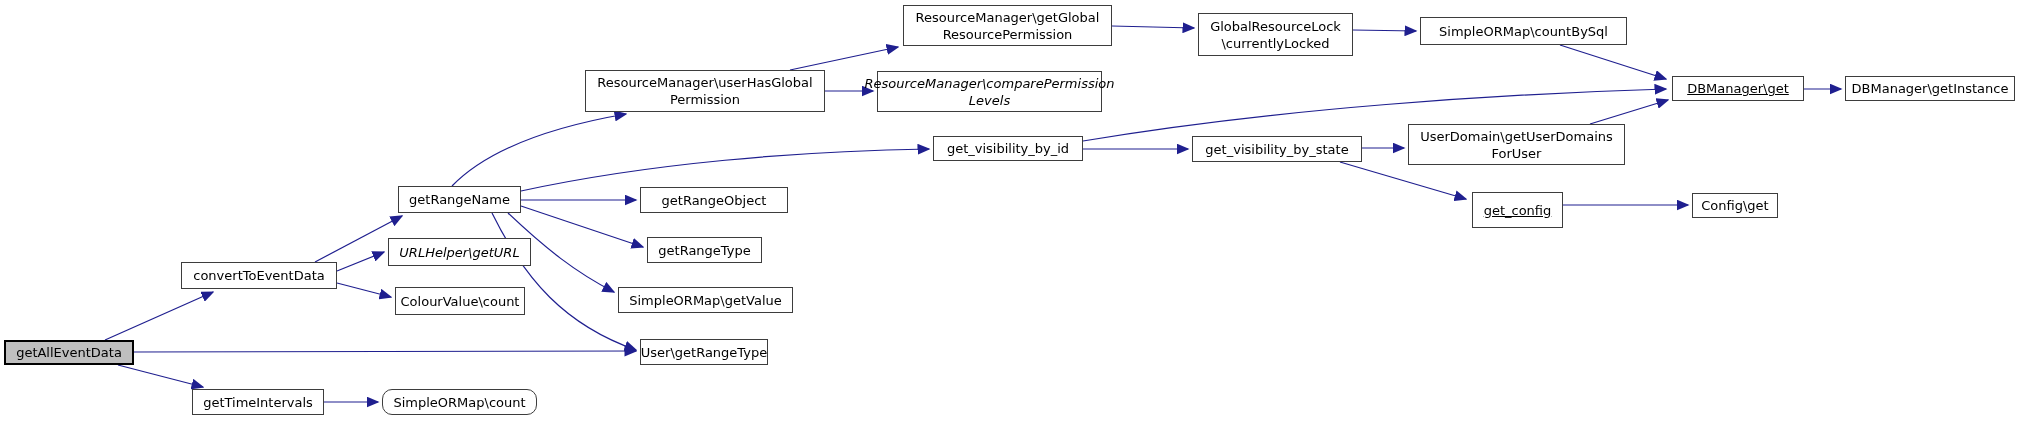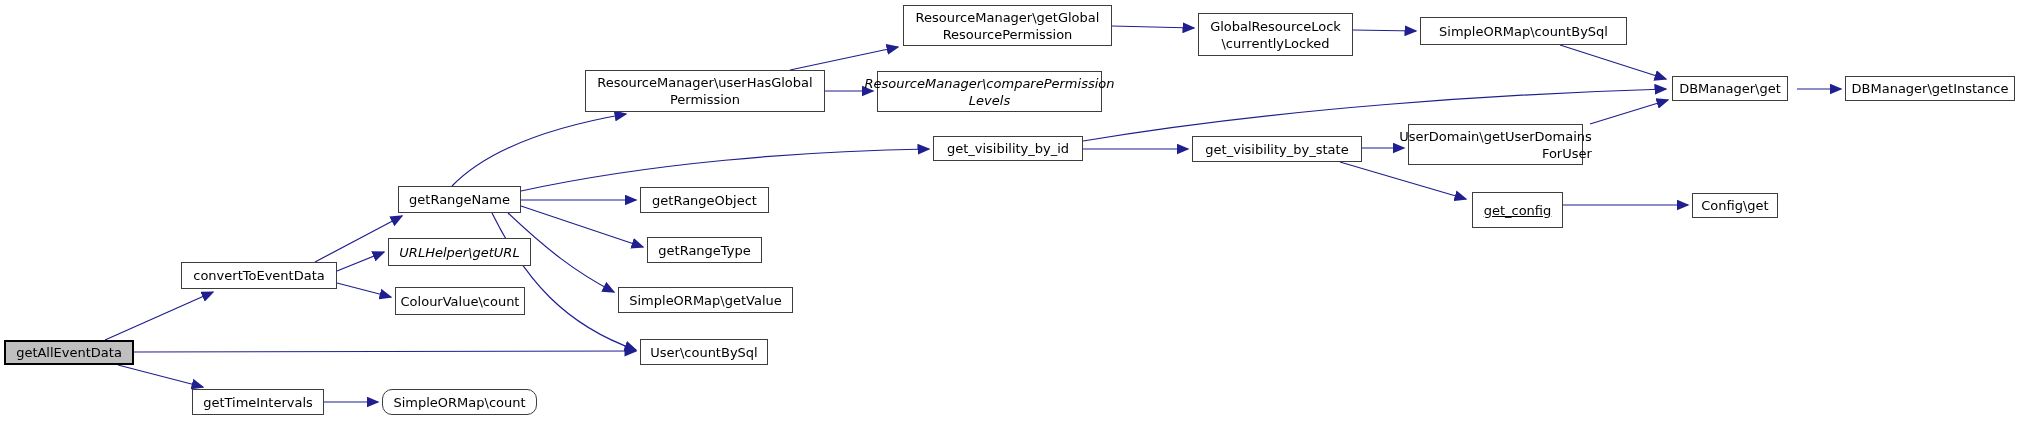--- a/index.html
+++ b/index.html
@@ -56,35 +56,35 @@
       </g>
   </svg>
   <div id="node-layer">
       <div class="node focus" style="left: 4px; top: 340px; width: 130px; height: 25px;">getAllEventData</div>
       <div class="node" style="left: 181px; top: 262px; width: 156px; height: 27px;">convertToEventData</div>
       <div class="node" style="left: 192px; top: 389px; width: 132px; height: 26px;">getTimeIntervals</div>
       <div class="node" style="left: 382px; top: 389px; width: 155px; height: 26px; border-radius: 10px;">SimpleORMap\count</div>
       <div class="node" style="left: 398px; top: 186px; width: 123px; height: 27px;">getRangeName</div>
       <div class="node" style="left: 388px; top: 238px; width: 143px; height: 28px; font-style: italic;">URLHelper\getURL</div>
       <div class="node" style="left: 395px; top: 287px; width: 130px; height: 28px;">ColourValue\count</div>
-      <div class="node" style="left: 640px; top: 339px; width: 128px; height: 26px;">User\countBySql</div>
-      <div class="node" style="left: 640px; top: 187px; width: 129px; height: 26px;">getRangeObject</div>
+      <div class="node" style="left: 640px; top: 339px; width: 128px; height: 26px;">User\getRangeType</div>
+      <div class="node" style="left: 640px; top: 187px; width: 148px; height: 26px;">getRangeObject</div>
       <div class="node" style="left: 647px; top: 237px; width: 115px; height: 26px;">getRangeType</div>
       <div class="node" style="left: 618px; top: 287px; width: 175px; height: 26px;">SimpleORMap\getValue</div>
       <div class="node" style="left: 585px; top: 70px; width: 240px; height: 42px;">ResourceManager\userHasGlobal
 Permission</div>
       <div class="node" style="left: 877px; top: 71px; width: 225px; height: 41px; font-style: italic;">ResourceManager\comparePermission
 Levels</div>
       <div class="node" style="left: 903px; top: 5px; width: 209px; height: 41px;">ResourceManager\getGlobal
 ResourcePermission</div>
       <div class="node" style="left: 1198px; top: 13px; width: 155px; height: 43px;">GlobalResourceLock
 \currentlyLocked</div>
       <div class="node" style="left: 1420px; top: 17px; width: 207px; height: 28px;">SimpleORMap\countBySql</div>
-      <div class="node" style="left: 1672px; top: 76px; width: 116px; height: 25px;">DBManager\get</div>
+      <div class="node" style="left: 1672px; top: 76px; width: 132px; height: 25px; text-decoration: underline;">DBManager\get</div>
       <div class="node" style="left: 1845px; top: 76px; width: 170px; height: 25px;">DBManager\getInstance</div>
       <div class="node" style="left: 933px; top: 136px; width: 150px; height: 25px;">get_visibility_by_id</div>
       <div class="node" style="left: 1192px; top: 136px; width: 170px; height: 26px;">get_visibility_by_state</div>
-      <div class="node" style="left: 1408px; top: 124px; width: 175px; height: 41px; text-align: right;">UserDomain\getUserDomains
+      <div class="node" style="left: 1408px; top: 124px; width: 217px; height: 41px;">UserDomain\getUserDomains
 ForUser</div>
       <div class="node" style="left: 1472px; top: 192px; width: 91px; height: 36px; text-decoration: underline;">get_config</div>
       <div class="node" style="left: 1692px; top: 193px; width: 86px; height: 25px;">Config\get</div>
     </div>
 </div>
 
 </body></html>

